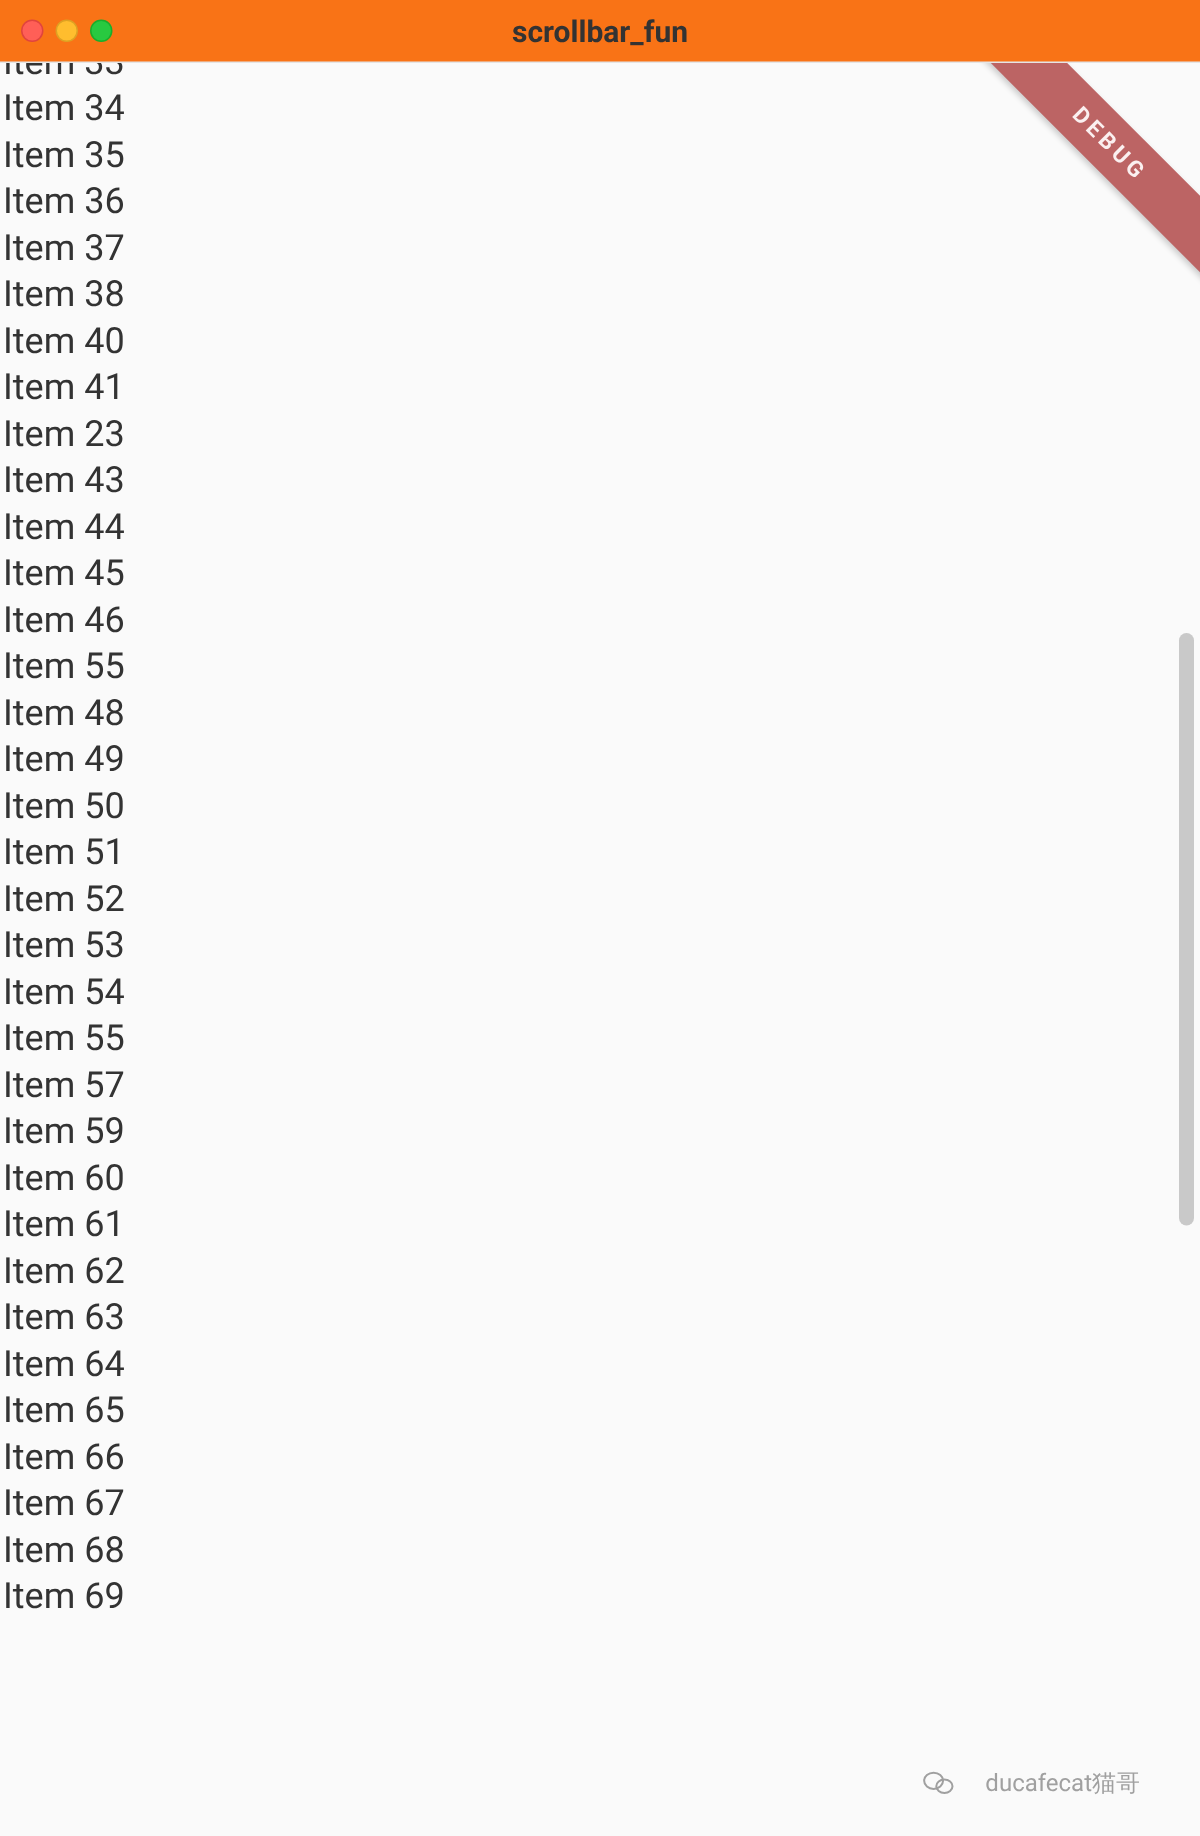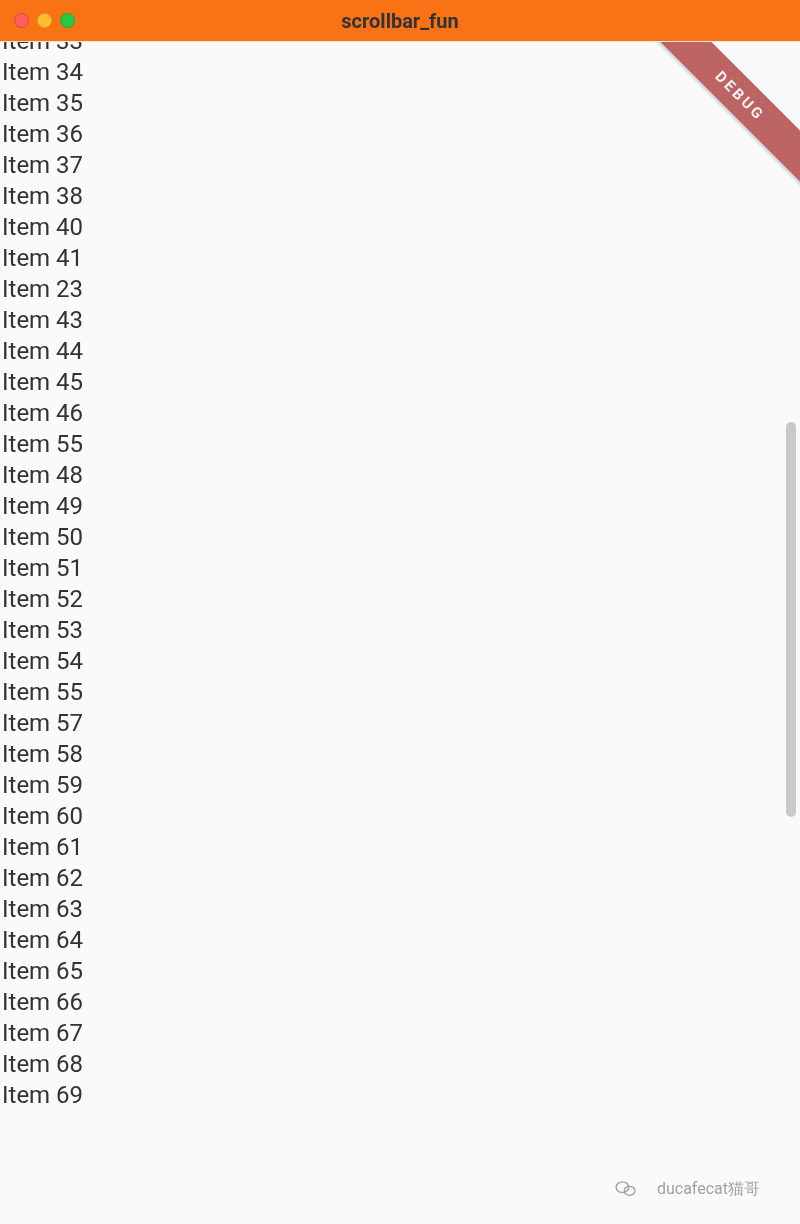--- a/index.html
+++ b/index.html
@@ -162,21 +162,20 @@
     <div class="list-item">Item 55</div>
     <div class="list-item">Item 48</div>
     <div class="list-item">Item 49</div>
     <div class="list-item">Item 50</div>
     <div class="list-item">Item 51</div>
     <div class="list-item">Item 52</div>
     <div class="list-item">Item 53</div>
     <div class="list-item">Item 54</div>
     <div class="list-item">Item 55</div>
     <div class="list-item">Item 57</div>
-    <div class="list-item">Item 58</div>
     <div class="list-item">Item 59</div>
     <div class="list-item">Item 60</div>
     <div class="list-item">Item 61</div>
     <div class="list-item">Item 62</div>
     <div class="list-item">Item 63</div>
     <div class="list-item">Item 64</div>
     <div class="list-item">Item 65</div>
     <div class="list-item">Item 66</div>
     <div class="list-item">Item 67</div>
     <div class="list-item">Item 68</div>

